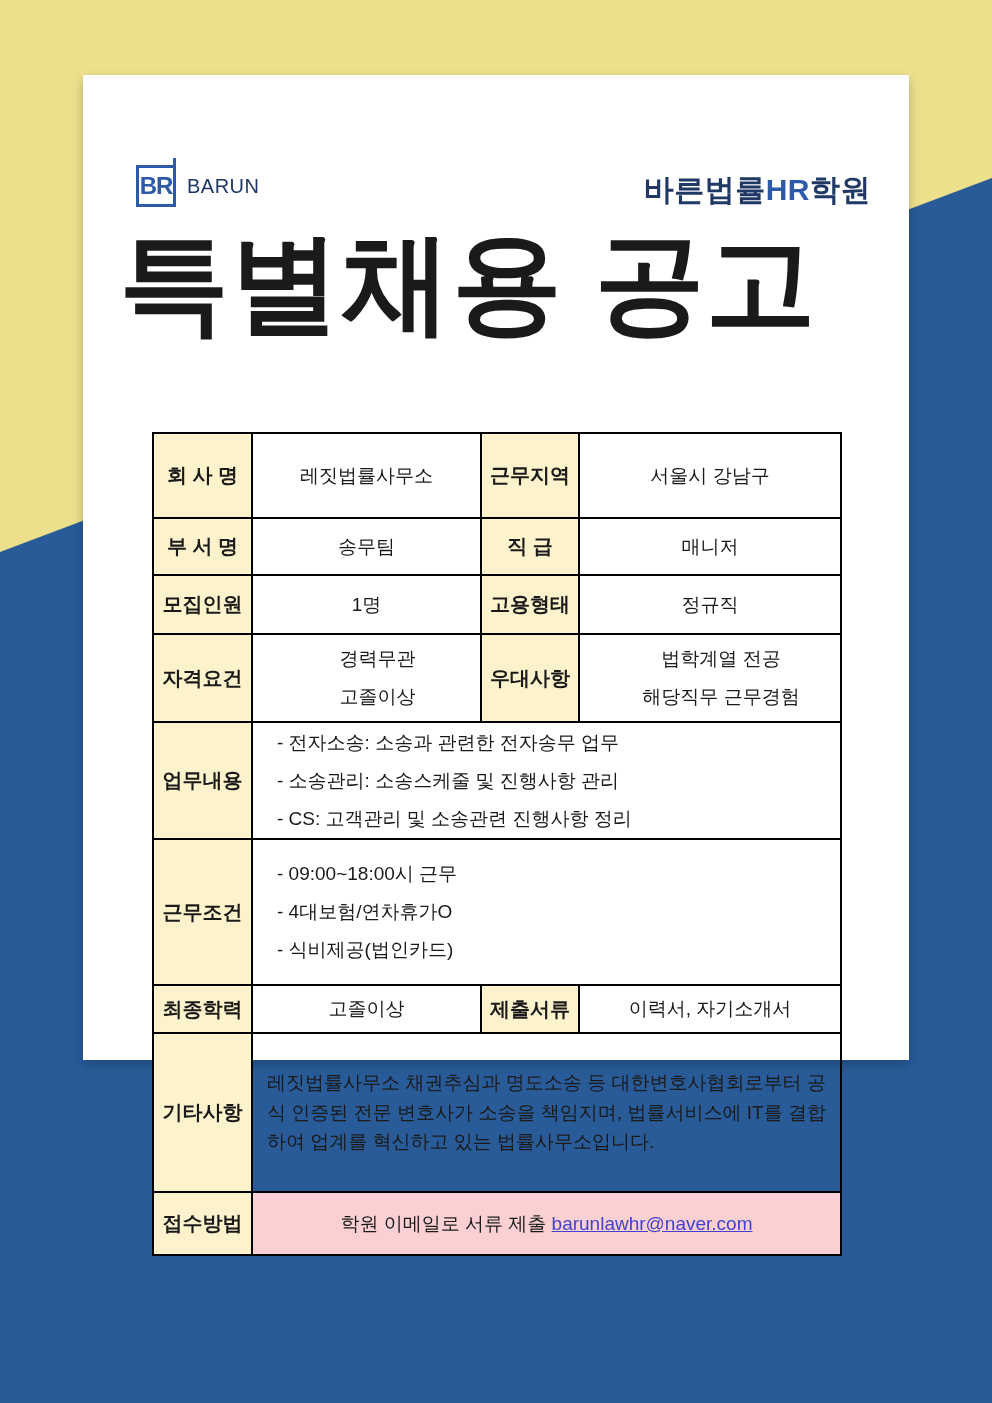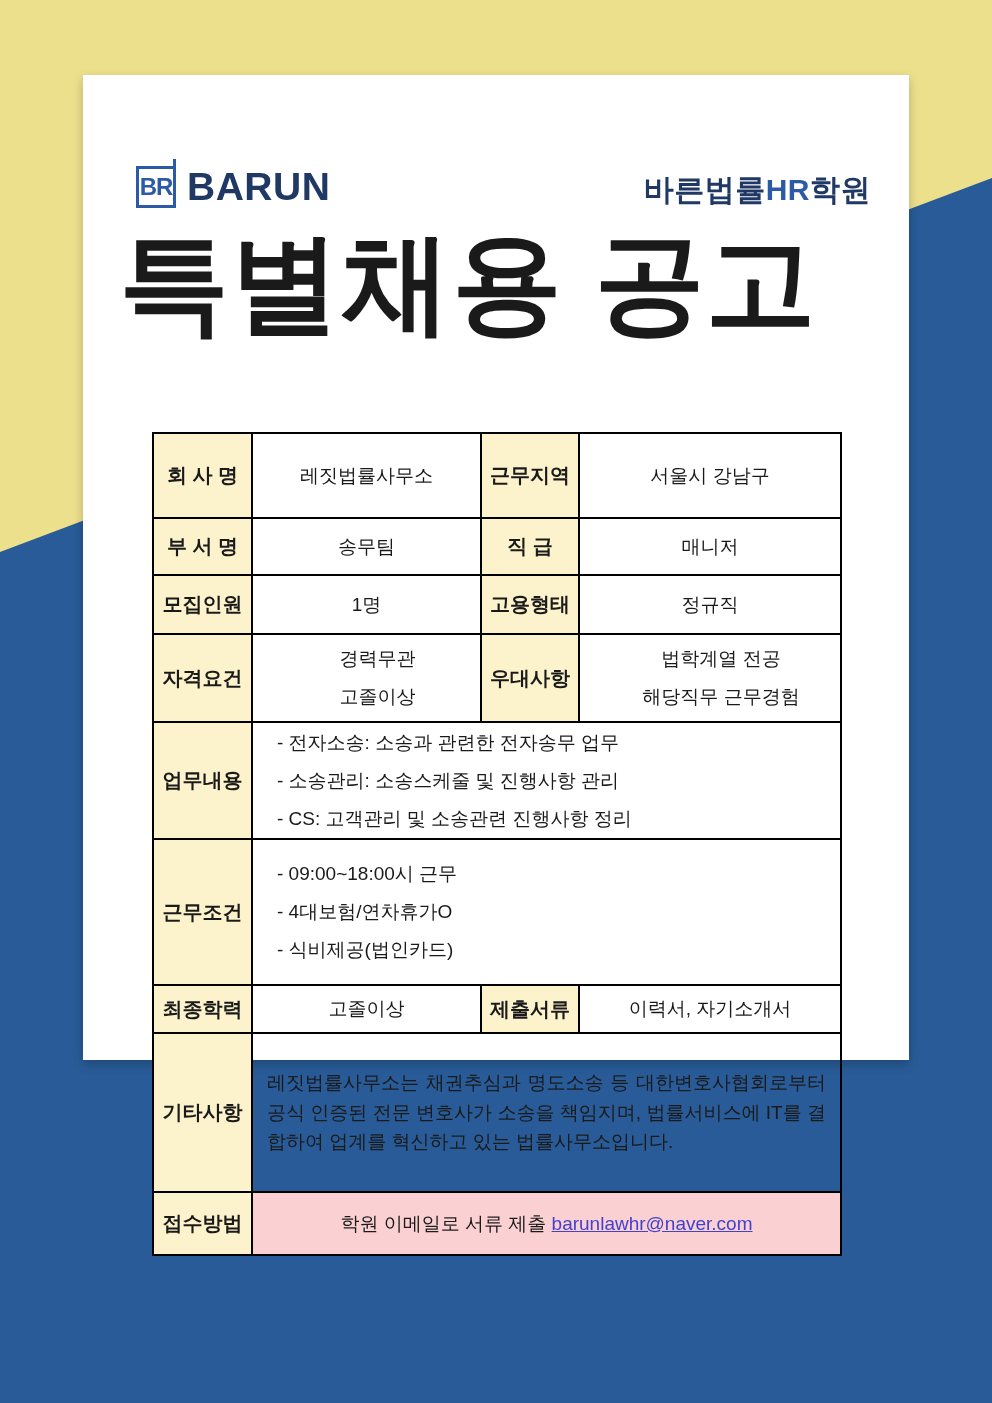--- a/index.html
+++ b/index.html
@@ -49,21 +49,21 @@
     letter-spacing: -1px;
   }
   .br-badge::after {
     content: "";
     position: absolute;
     right: -3px; top: -10px;
     width: 3px; height: 10px;
     background: var(--logo-blue);
   }
   .logo-text {
-    font-size: 39px; font-weight: 700;
+    font-size: 20px; font-weight: 400;
     color: var(--navy); letter-spacing: 0.5px;
   }
   .brand {
     position: absolute;
     right: 38px; top: 95px;
     font-size: 30px; font-weight: 800;
     letter-spacing: 0.5px;
     white-space: nowrap;
   }
   .brand .p1, .brand .p3 { color: var(--navy); }
@@ -193,21 +193,21 @@
         </td>
       </tr>
       <tr style="height:48px">
         <td class="label">최종학력</td>
         <td class="value">고졸이상</td>
         <td class="label">제출서류</td>
         <td class="value">이력서, 자기소개서</td>
       </tr>
       <tr style="height:159px">
         <td class="label">기타사항</td>
-        <td class="para" colspan="3">레짓법률사무소는 채권추심과 명도소송 등 대한변호사협회로부터 공식 인증된 전문 변호사가 소송을 책임지며, 법률서비스에 IT를 결합하여 업계를 혁신하고 있는 법률사무소입니다.</td>
+        <td class="para" colspan="3">레짓법률사무소 채권추심과 명도소송 등 대한변호사협회로부터 공식 인증된 전문 변호사가 소송을 책임지며, 법률서비스에 IT를 결합하여 업계를 혁신하고 있는 법률사무소입니다.</td>
       </tr>
       <tr style="height:63px">
         <td class="label">접수방법</td>
         <td class="pink" colspan="3">
           <span>학원 이메일로 서류 제출</span>
           <a class="email-link">barunlawhr@naver.com</a>
         </td>
       </tr>
     </tbody>
   </table>

